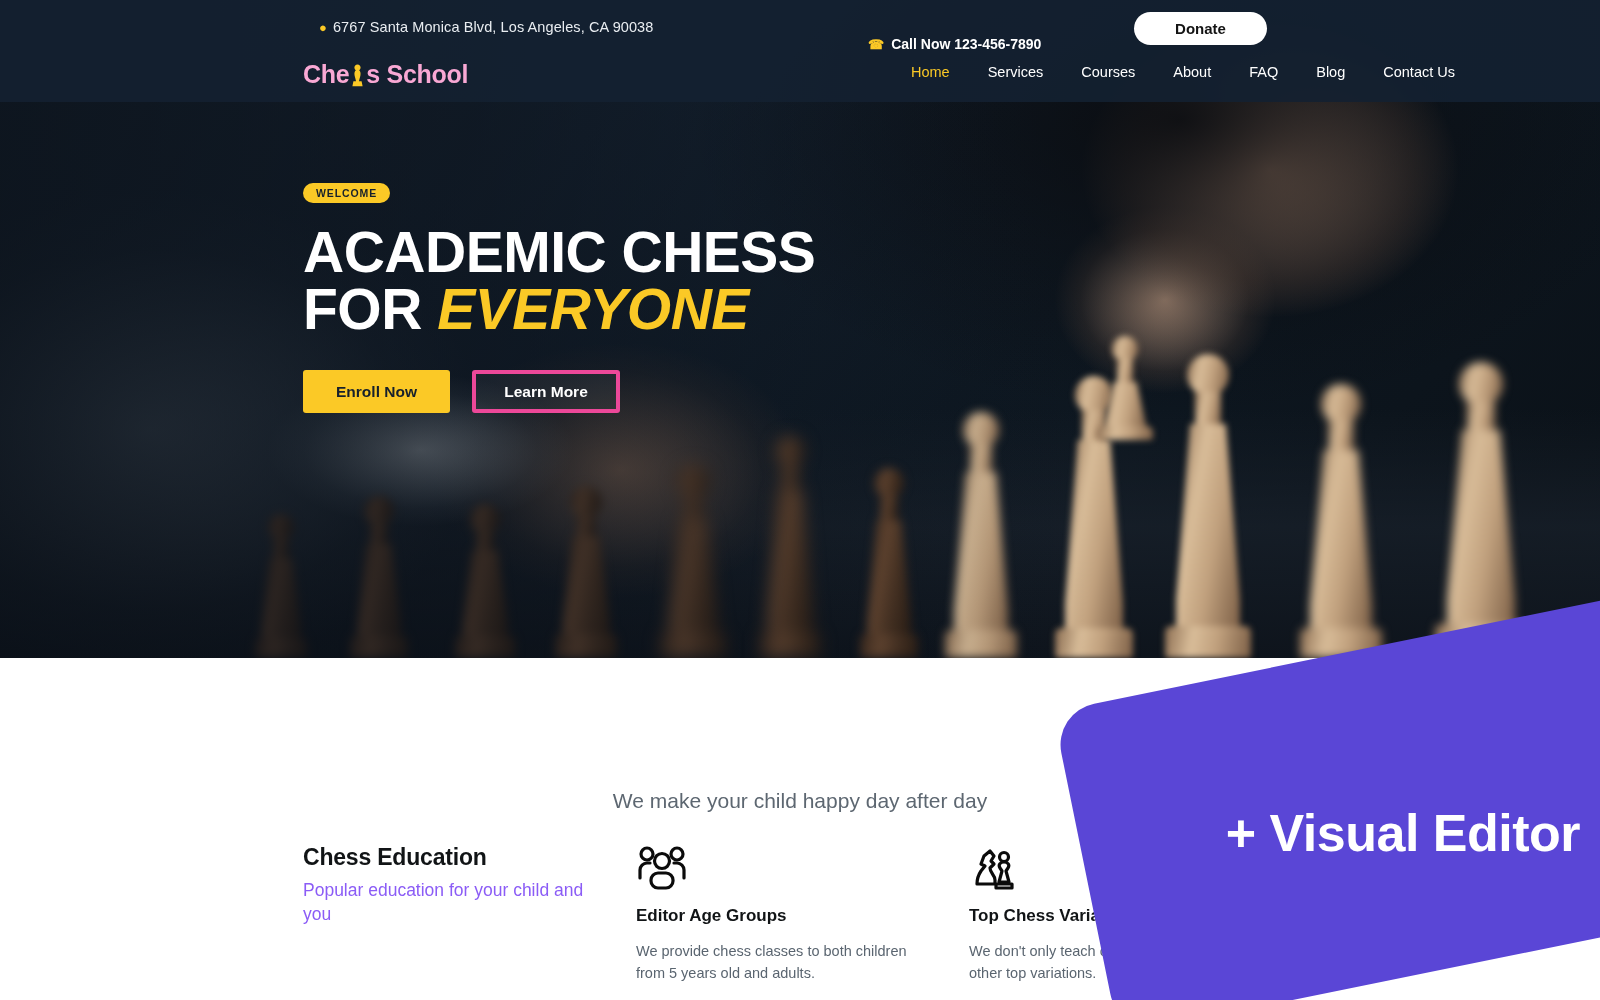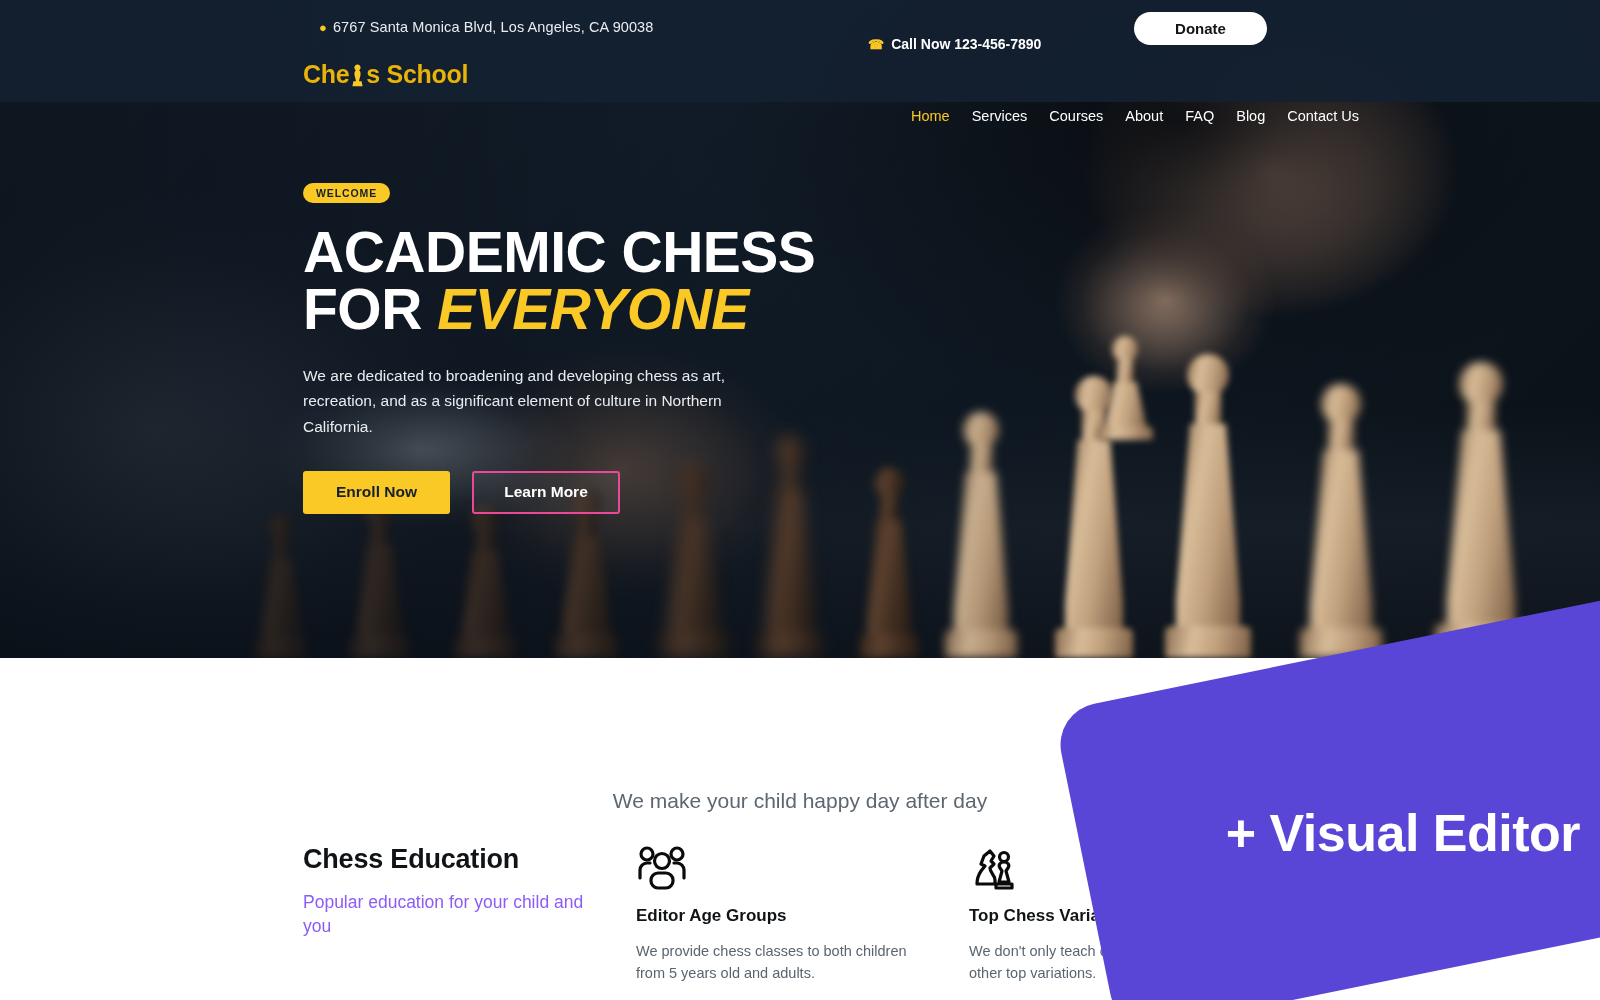--- a/index.html
+++ b/index.html
@@ -72,24 +72,24 @@
   .phone .ic { color:#fbc926; margin-right:7px; font-size:13px; }
 
   .donate {
     position:absolute; left:1134px; top:12px; width:133px; height:33px;
     background:#ffffff; border:none; border-radius:17px; cursor:pointer;
     color:#141414; font-size:15px; font-weight:bold;
     font-family:"Liberation Sans", sans-serif;
   }
 
   .logo { position:absolute; left:303px; top:60px; font-size:25px; font-weight:bold;
-          color:#eab308; letter-spacing:-.3px; display:flex; align-items:center; }
+          color:#f9a8d4; letter-spacing:-.3px; display:flex; align-items:center; }
   .logo .pc { display:inline-block; width:15px; height:25px; margin:0 1px; position:relative; top:1px; }
 
-  .nav { position:absolute; left:900px; top:64px; display:flex; gap:0; align-items:center;margin-top:44px; }
+  .nav { position:absolute; left:900px; top:64px; display:flex; gap:16px; align-items:center; }
   .nav a { color:#ffffff; font-size:14.5px; text-decoration:none; padding:0 11px; white-space:nowrap; }
   .nav a.active { color:#fbc926; }
 
   
   .hero-content { position:absolute; left:303px; top:183px; width:740px; z-index:30; }
   .badge {
     display:inline-block; background:#fbc926; color:#16202c;
     font-size:10.5px; font-weight:bold; letter-spacing:.9px;
     padding:4px 13px 4px 13px; border-radius:10px;
   }
@@ -98,39 +98,39 @@
   .h1 .em { color:#fbc926; font-style:italic; }
   .lead { margin-top:25px; width:430px; color:#e8ecf0; font-size:15.5px; line-height:1.63; }
   .cta { margin-top:32px; display:flex; gap:22px; }
   .btn-primary {
     width:147px; height:43px; background:#fbc926; color:#16202c; border:none;
     border-radius:3px; font-size:15.5px; font-weight:bold; cursor:pointer;
     font-family:"Liberation Sans", sans-serif;
   }
   .btn-ghost {
     width:148px; height:43px; background:rgba(255,255,255,.05);
-    border:2px solid #ec4899; border-radius:3px; color:#ffffff;
+    border:4px solid #ec4899; border-radius:3px; color:#ffffff;
     font-size:15.5px; font-weight:bold; cursor:pointer;
     font-family:"Liberation Sans", sans-serif;
   }
 
   
   .services { position:absolute; left:0; top:658px; width:1600px; height:342px; background:#fff; }
   .sec-title { position:absolute; left:0; top:80px; width:1600px; text-align:right;
                font-size:39px; font-weight:bold; color:#0c0c0c; letter-spacing:-.4px; }
   .sec-sub { position:absolute; left:0; top:131px; width:1600px; text-align:center;
              font-size:21px; color:#5d6771; }
 
   .cards { position:absolute; left:303px; top:186px; width:1000px; display:flex; gap:0; }
   .card { width:333px; padding-right:45px; }
   .card .ico { height:48px; margin-bottom:14px; }
   .card h3 { font-size:17px; font-weight:bold; color:#111416; margin-bottom:14px; }
   .card .sub { font-size:17.5px; color:#8b5cf6; line-height:1.35; margin-bottom:18px; }
   .card p { font-size:14.5px; color:#5a6570; line-height:1.52; }
-  .card.first h3 { font-size:27px; margin-bottom:16px; letter-spacing:-.2px; }
+  .card.first h3 { font-size:23px; margin-bottom:8px; letter-spacing:-.2px; }
 
   
   .ribbon {
     position:absolute; left:1053px; top:712px; width:760px; height:330px;
     background:#5a46d6; border-radius:42px;
     transform:rotate(-11.5deg); transform-origin:left top;
     z-index:60; overflow:hidden;
   }
   .ribbon-text {
     position:absolute; left:1090px; top:795px; width:520px;
@@ -268,21 +268,20 @@
 
   </div>
 </div>
 
 <div class="hero-content">
   <span class="badge">WELCOME</span>
   <div class="h1">
     <div>ACADEMIC CHESS</div>
     <div><span>FOR </span><span class="em">EVERYONE</span></div>
   </div>
-  <p class="lead">We are dedicated to broadening and developing chess as art, recreation, and as a significant element of culture in Northern California.</p>
   <div class="cta">
     <button class="btn-primary">Enroll Now</button>
     <button class="btn-ghost">Learn More</button>
   </div>
 </div>
 
 <div class="services">
   <div class="sec-title">OUR SERVICES</div>
   <div class="sec-sub">We make your child happy day after day</div>
 

